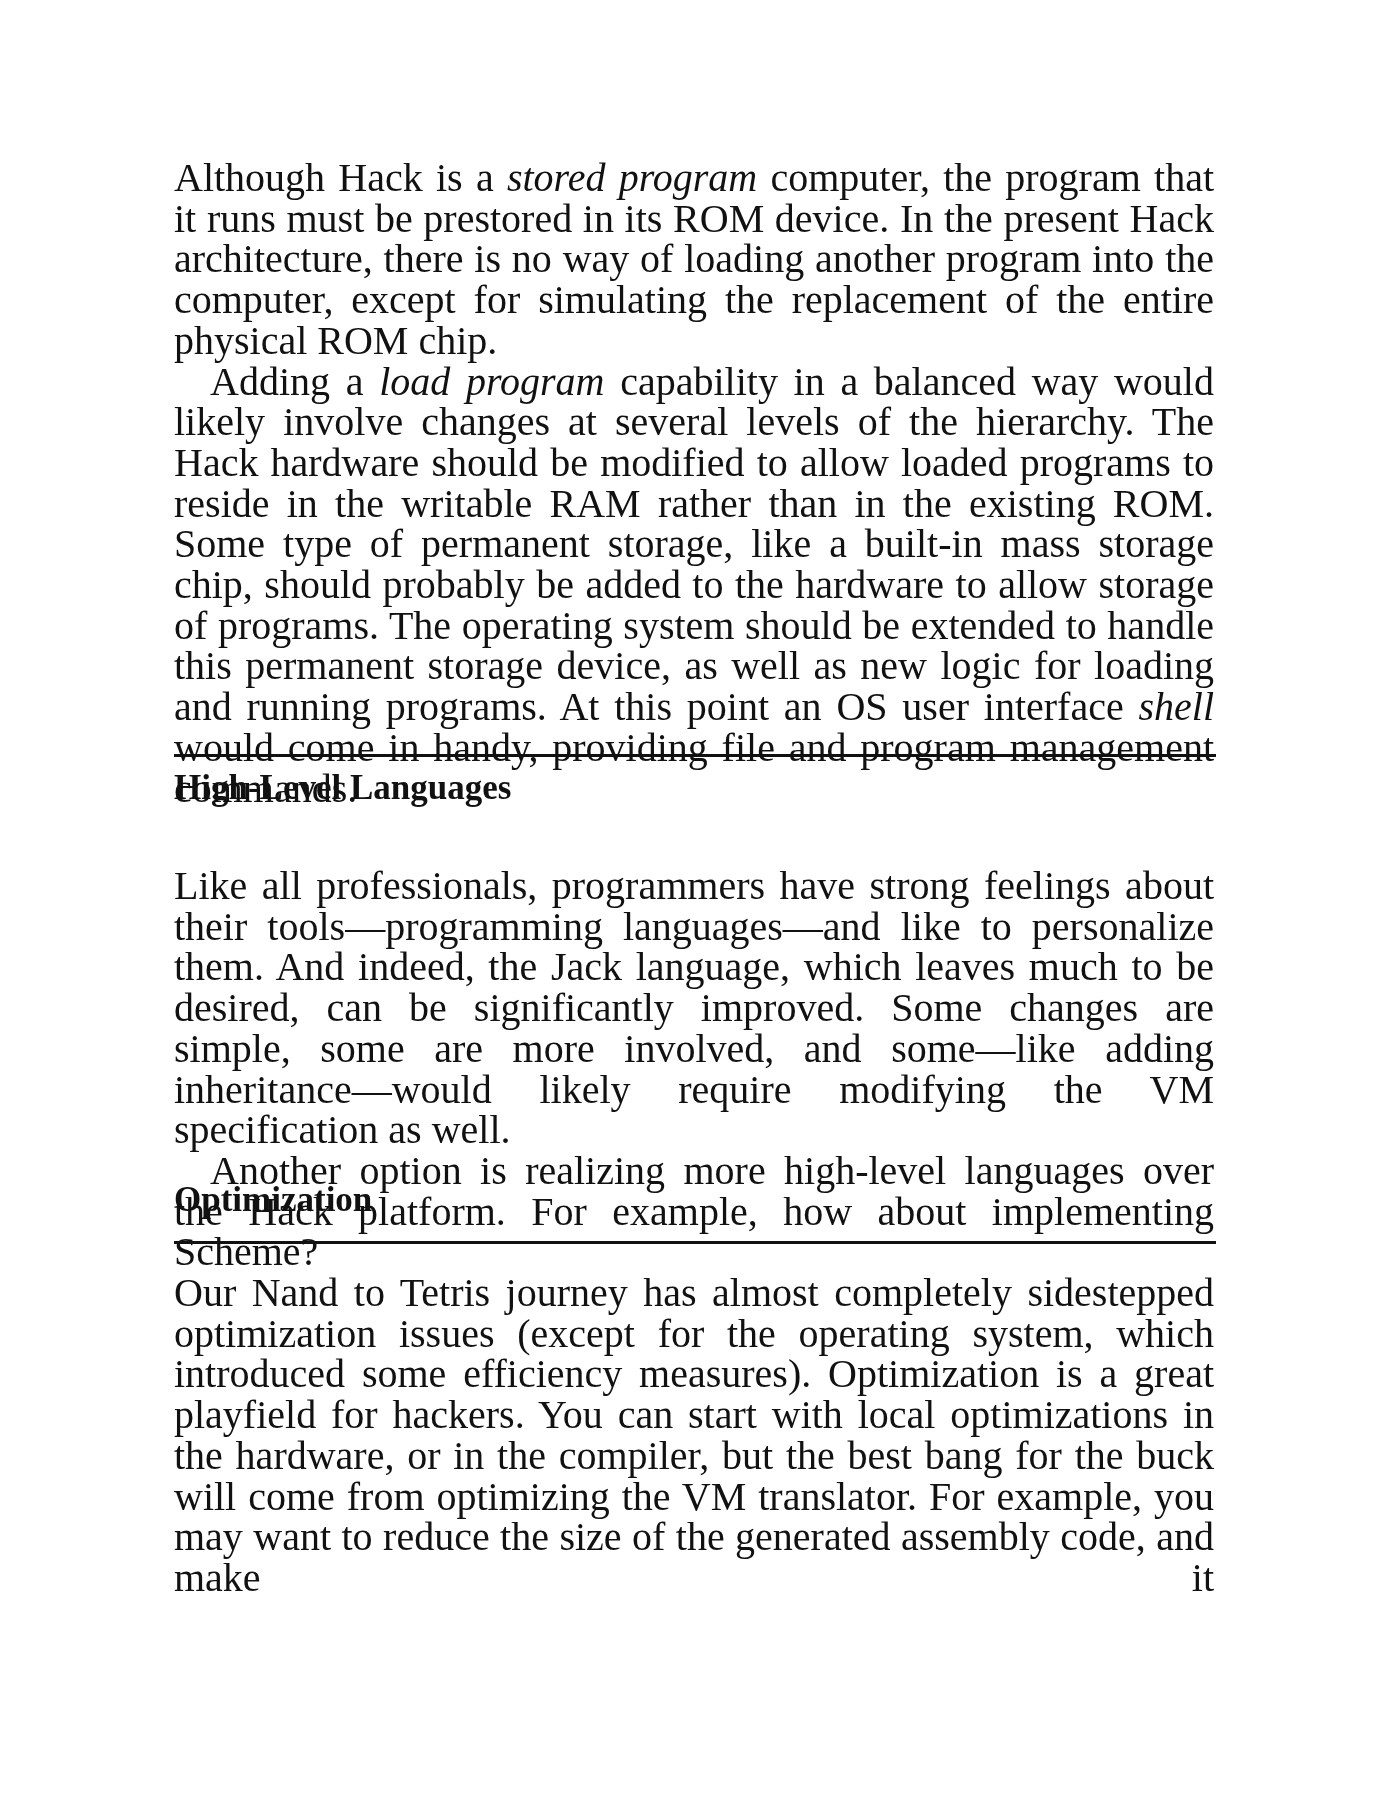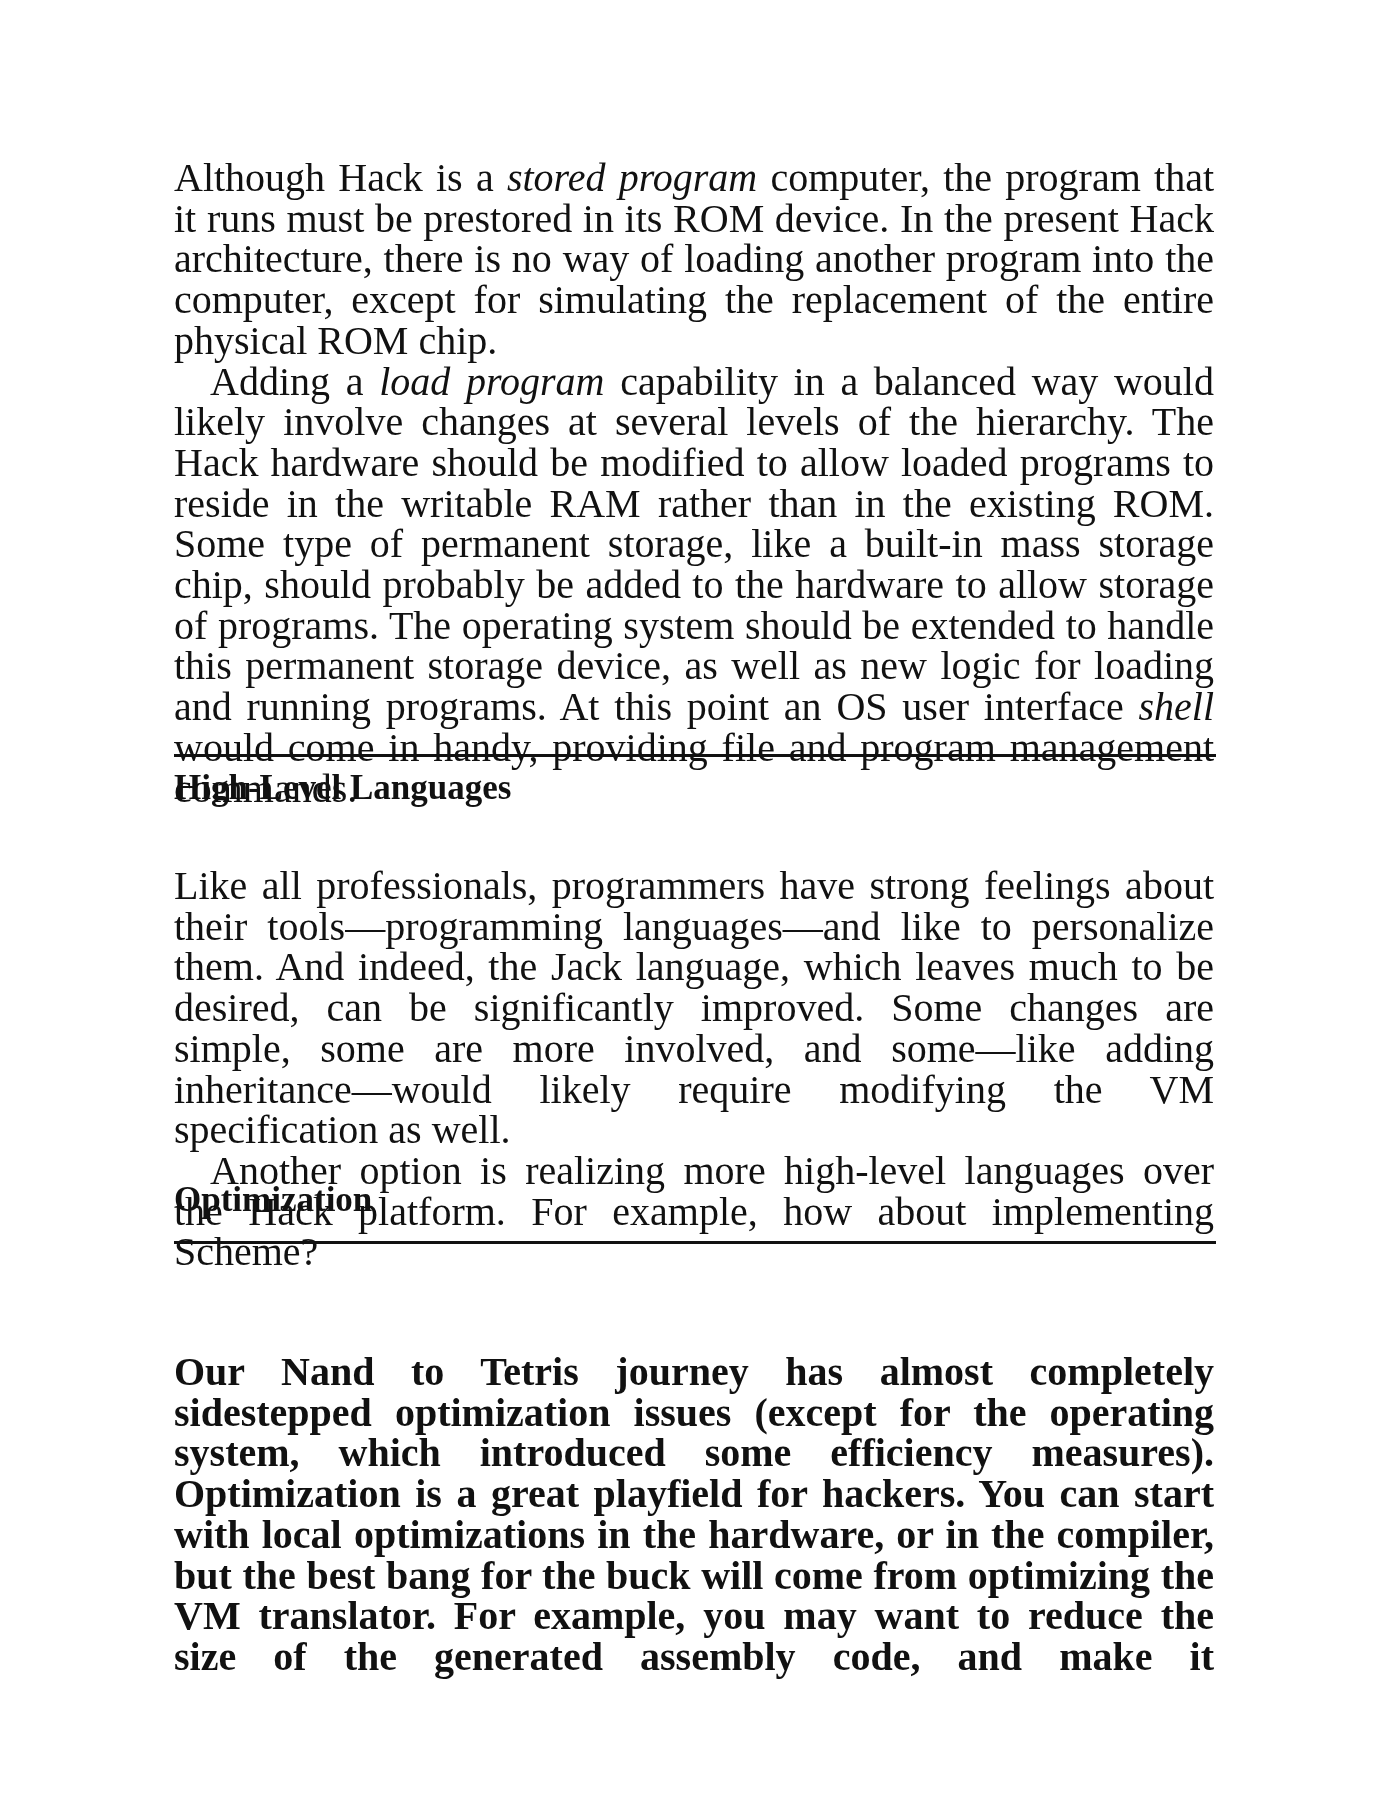--- a/index.html
+++ b/index.html
@@ -22,15 +22,15 @@
 
 <div class="rule" style="top:754px;"></div>
 <h2 class="h" style="top:768px;">High-Level Languages</h2>
 <div class="col" style="top:866px;">
   <p class="p">Like all professionals, programmers have strong feelings about their tools—programming languages—and like to personalize them. And indeed, the Jack language, which leaves much to be desired, can be significantly improved. Some changes are simple, some are more involved, and some—like adding inheritance—would likely require modifying the VM specification as well.</p>
   <p class="p indent">Another option is realizing more high-level languages over the Hack platform. For example, how about implementing Scheme?</p>
 </div>
 
 <div class="rule" style="top:1241px;"></div>
 <h2 class="h" style="top:1180px;">Optimization</h2>
-<div class="col" style="top:1352px;font-weight:bold;">
+<div class="col" style="top:1273px;">
   <p class="p last-justify">Our Nand to Tetris journey has almost completely sidestepped optimization issues (except for the operating system, which introduced some efficiency measures). Optimization is a great playfield for hackers. You can start with local optimizations in the hardware, or in the compiler, but the best bang for the buck will come from optimizing the VM translator. For example, you may want to reduce the size of the generated assembly code, and make it</p>
 </div>
 
 </body></html>

